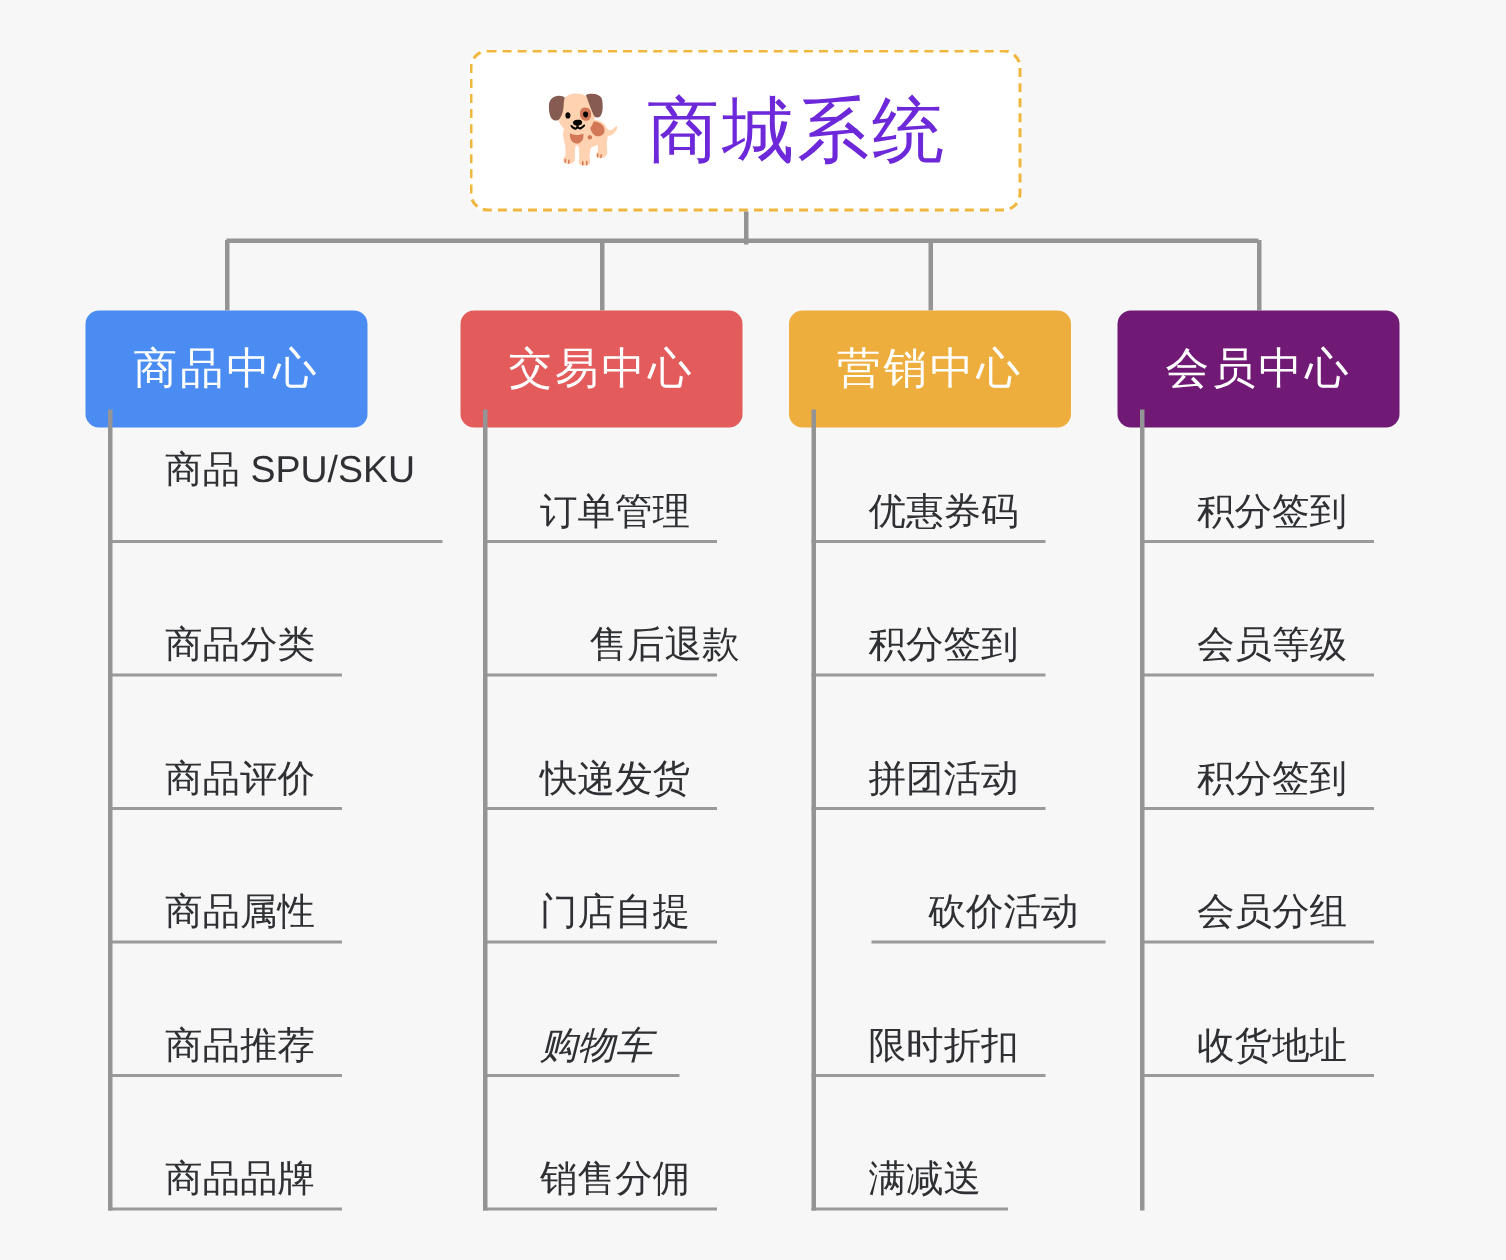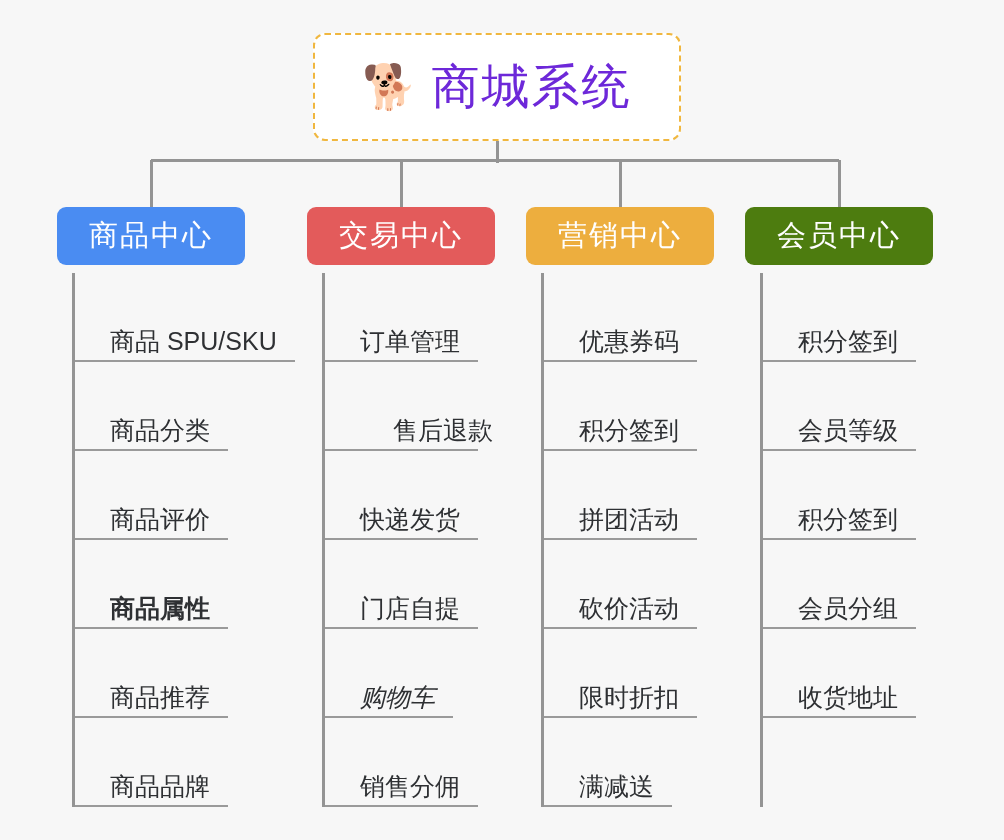--- a/index.html
+++ b/index.html
@@ -19,21 +19,21 @@
   }
   #root-icon{ font-size:44px; line-height:1; display:block; }
   #root-title{ font-size:48px; color:#6d28d9; letter-spacing:2px; white-space:nowrap; }
 
   
   .vline{ position:absolute; width:3px; background:#949494; }
   .hline{ position:absolute; height:3px; background:#949494; }
 
   
   .cat-box{
-    position:absolute; top:207px; height:58px; border-radius:9px;
+    position:absolute; top:207px; height:78px; border-radius:9px;
     display:flex; align-items:center; justify-content:center;
   }
   .cat-label{ color:#ffffff; font-size:29px; letter-spacing:2px; white-space:nowrap; }
 
   
   .column{ position:absolute; top:273px; }
   .spine{ position:absolute; left:0; top:0; width:3px; background:#949494; }
   .leaf{
     position:relative; height:89px;
     display:flex; align-items:flex-end;
@@ -62,30 +62,30 @@
       <div class="vline" style="left: 618.5px; top: 160px; height: 47px; background: rgb(148, 148, 148); width: 3px;"></div>
       <div class="vline" style="left: 837.5px; top: 160px; height: 47px; background: rgb(148, 148, 148); width: 3px;"></div>
     </div>
 
   <div id="branches">
       <div class="cat-box" style="left: 57px; width: 188px; background: rgb(74, 140, 242);">
         <span class="cat-label">商品中心</span>
       </div>
       <div class="column" style="left: 72px;">
         <div class="spine" style="height: 534px; background: rgb(148, 148, 148); width: 3px; z-index: 2;"></div>
-        <div class="leaf" style="width: 223px;">
+        <div class="leaf" style="width: 223px; align-items: center;">
           <span class="leaf-label">商品 SPU/SKU</span>
         </div>
         <div class="leaf" style="width: 156px;">
           <span class="leaf-label">商品分类</span>
         </div>
         <div class="leaf" style="width: 156px;">
           <span class="leaf-label">商品评价</span>
         </div>
-        <div class="leaf" style="width: 156px; font-weight: bold;">
+        <div class="leaf" style="width: 156px;">
           <span class="leaf-label">商品属性</span>
         </div>
         <div class="leaf" style="width: 156px;">
           <span class="leaf-label">商品推荐</span>
         </div>
         <div class="leaf" style="width: 156px;">
           <span class="leaf-label">商品品牌</span>
         </div>
       </div>
       <div class="cat-box" style="left: 307px; width: 188px; background: rgb(227, 91, 91);">
@@ -119,31 +119,31 @@
         <div class="spine" style="height: 534px; background: rgb(148, 148, 148); width: 3px; z-index: 2;"></div>
         <div class="leaf" style="width: 156px;">
           <span class="leaf-label">优惠券码</span>
         </div>
         <div class="leaf" style="width: 156px;">
           <span class="leaf-label">积分签到</span>
         </div>
         <div class="leaf" style="width: 156px;">
           <span class="leaf-label">拼团活动</span>
         </div>
-        <div class="leaf" style="width: 156px;">
+        <div class="leaf" style="width: 156px; margin-left: 40px;">
           <span class="leaf-label">砍价活动</span>
         </div>
         <div class="leaf" style="width: 156px; text-align: center;">
           <span class="leaf-label">限时折扣</span>
         </div>
         <div class="leaf" style="width: 131px;">
           <span class="leaf-label">满减送</span>
         </div>
       </div>
-      <div class="cat-box" style="left: 745px; width: 188px; background: #4d7c0f;">
+      <div class="cat-box" style="left: 745px; width: 188px; background: #701a75;">
         <span class="cat-label">会员中心</span>
       </div>
       <div class="column" style="left: 760px;">
         <div class="spine" style="height: 534px; background: rgb(148, 148, 148); width: 3px; z-index: 2;"></div>
         <div class="leaf" style="width: 156px;">
           <span class="leaf-label">积分签到</span>
         </div>
         <div class="leaf" style="width: 156px;">
           <span class="leaf-label">会员等级</span>
         </div>

